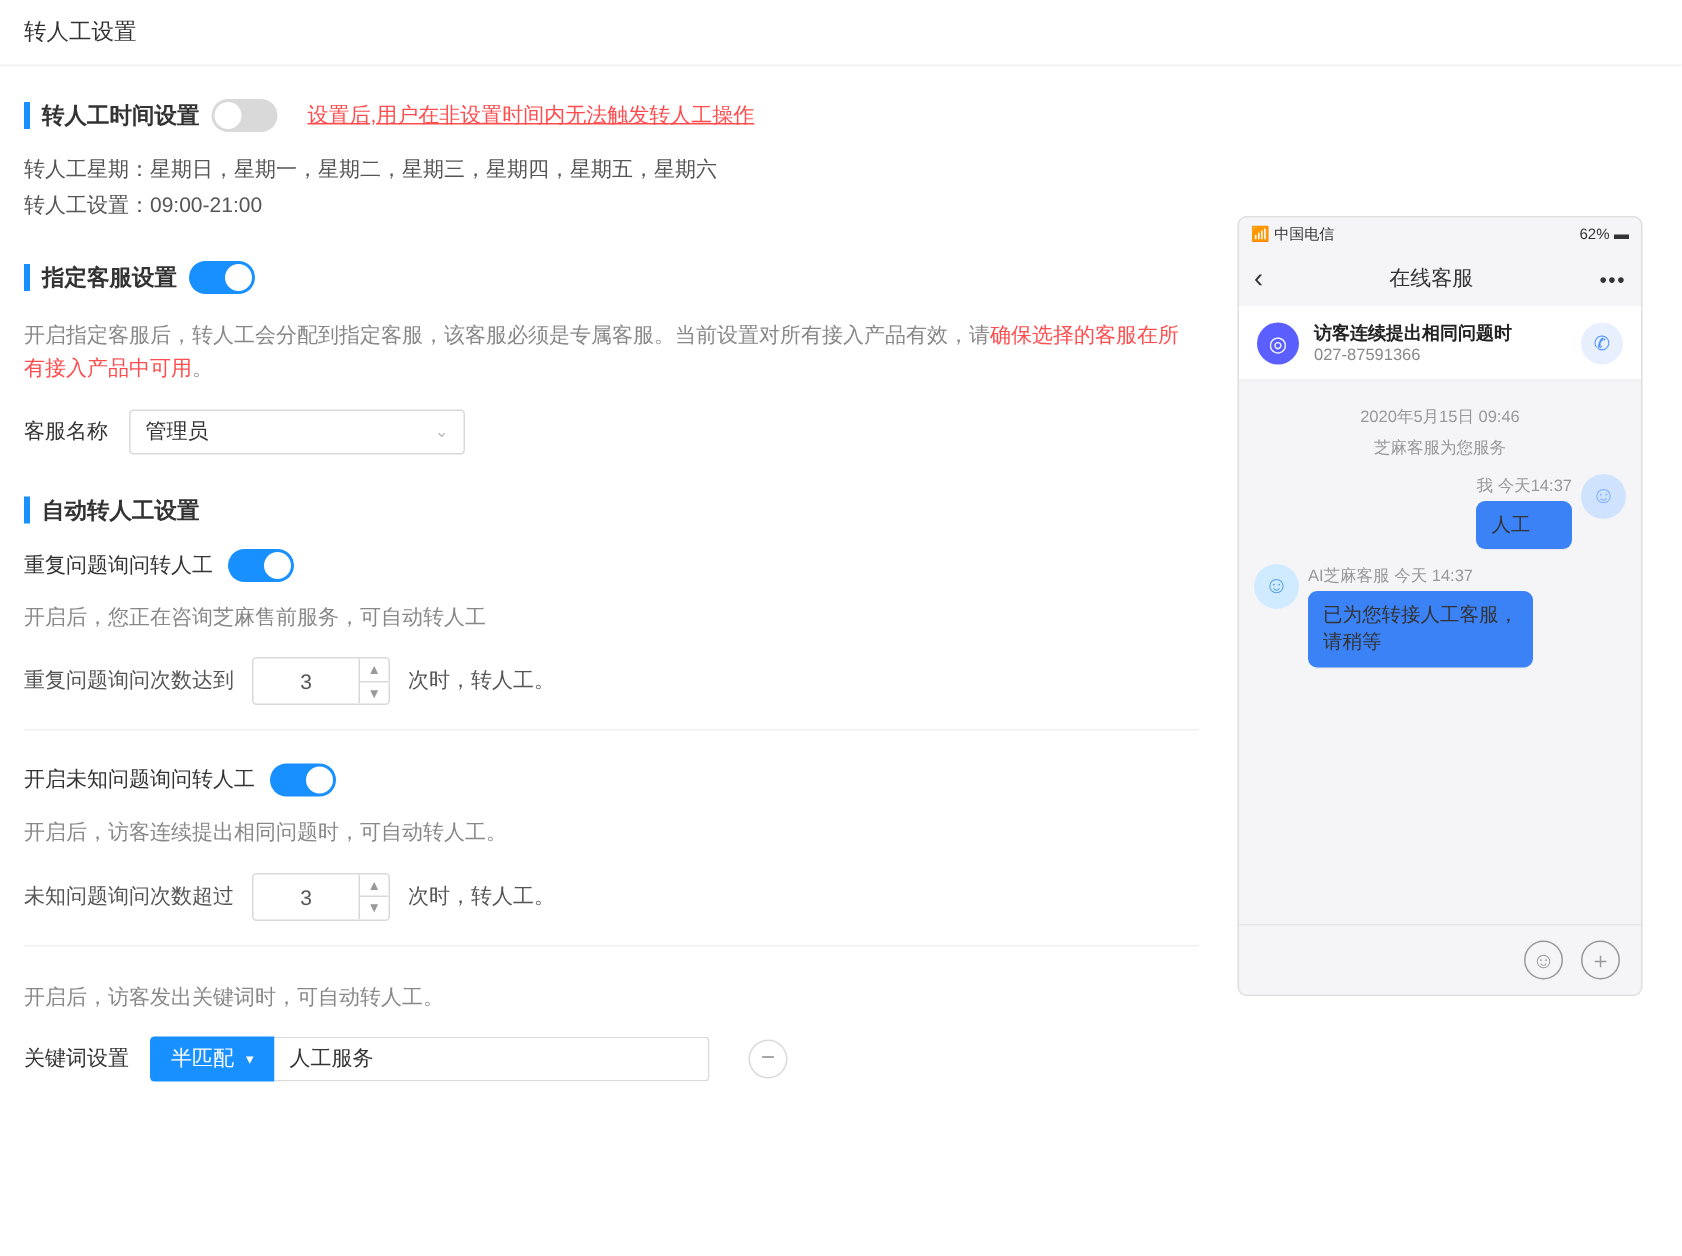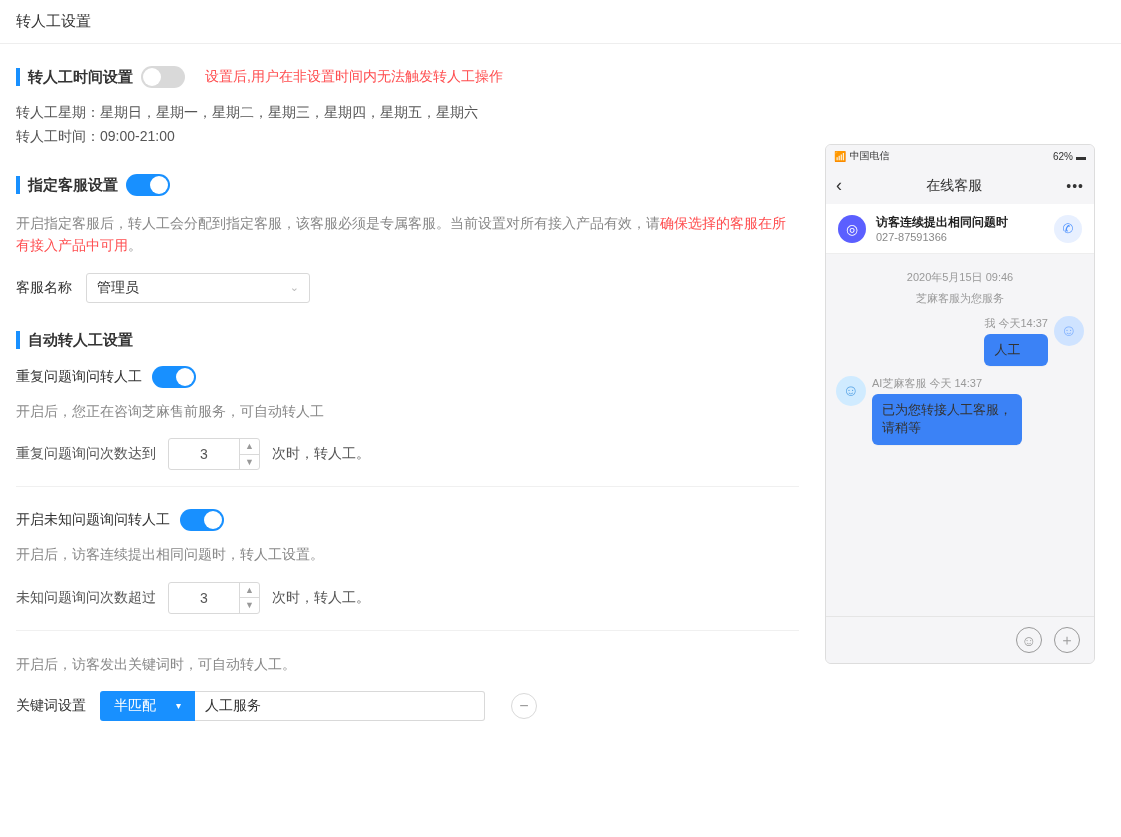--- a/index.html
+++ b/index.html
@@ -5,21 +5,21 @@
 * { box-sizing: border-box; margin: 0; padding: 0; }
 body { font-family: -apple-system, "PingFang SC", "Microsoft YaHei", sans-serif; font-size: 14px; color: #333; background: #fff; width: 1121px; }
 .page-header { padding: 12px 16px; border-bottom: 1px solid #eee; font-size: 15px; color: #333; }
 .content-wrap { display: flex; padding-top: 10px; }
 .left-col { width: 815px; padding: 12px 16px; }
 .right-col { flex: 1; padding: 0 10px; padding-top: 90px; }
 .section { margin-bottom: 28px; }
 .section-title-row { display: flex; align-items: center; gap: 8px; margin-bottom: 16px; }
 .title-bar { width: 4px; height: 18px; background: #1890ff; }
 .section-title { font-size: 15px; font-weight: 600; color: #333; }
-.section-hint-red { color: #ff4d4f; font-size: 14px; margin-left: 12px; }
+.section-hint-red { color: #ff4d4f; font-size: 14px; margin-left: 12px; text-decoration: underline; }
 .info-line { color: #555; font-size: 14px; margin-bottom: 6px; }
 .desc-line { color: #888; font-size: 14px; margin-bottom: 16px; line-height: 1.6; }
 .desc-line .red { color: #ff4d4f; }
 .toggle { position: relative; display: inline-block; width: 44px; height: 22px; border-radius: 12px; cursor: pointer; }
 .toggle.on { background: #1890ff; }
 .toggle.off { background: #d9d9d9; }
 .toggle-knob { position: absolute; width: 18px; height: 18px; background: #fff; border-radius: 50%; top: 2px; transition: left .2s; }
 .toggle.on .toggle-knob { left: 24px; }
 .toggle.off .toggle-knob { left: 2px; }
 .form-row { display: flex; align-items: center; gap: 10px; margin-bottom: 16px; font-size: 14px; color: #333; }
@@ -31,21 +31,21 @@
 .sub-row { display: flex; align-items: center; gap: 10px; margin-bottom: 12px; }
 .sub-label { font-size: 14px; color: #333; }
 .num-input-wrap { display: flex; align-items: center; gap: 12px; color: #555; }
 .num-box { display: flex; border: 1px solid #d9d9d9; border-radius: 3px; overflow: hidden; width: 92px; height: 32px; }
 .num-val { flex: 1; text-align: center; line-height: 30px; }
 .num-steps { display: flex; flex-direction: column; border-left: 1px solid #d9d9d9; width: 20px; }
 .step-btn { flex: 1; display: flex; align-items: center; justify-content: center; cursor: pointer; color: #999; font-size: 9px; }
 .step-btn:first-child { border-bottom: 1px solid #d9d9d9; }
 .keyword-row { display: flex; align-items: center; gap: 14px; }
 .kw-label { width: 70px; }
-.kw-select { background: #1890ff; color: #fff; padding: 6px 14px; border-radius: 3px 0 0 3px; display: flex; align-items: center; gap: 20px; cursor: pointer; font-size: 14px; }
+.kw-select { background: #1890ff; color: #fff; padding: 6px 14px; border-radius: 3px 0 0 3px; display: flex; align-items: center; gap: 8px; cursor: pointer; font-size: 14px; }
 .kw-input { border: 1px solid #d9d9d9; padding: 6px 10px; width: 290px; border-left: none; border-radius: 0 3px 3px 0; font-size: 14px; color: #333; }
 .kw-group { display: flex; align-items: stretch; }
 .minus-btn { width: 26px; height: 26px; border: 1px solid #d9d9d9; border-radius: 50%; display: flex; align-items: center; justify-content: center; color: #999; cursor: pointer; font-size: 16px; margin-left: 12px; }
 .phone-mock { width: 270px; border: 1px solid #ddd; border-radius: 6px; overflow: hidden; background: #f5f5f7; display: flex; flex-direction: column; height: 520px; }
 .status-bar { display: flex; justify-content: space-between; align-items: center; padding: 4px 8px; font-size: 10px; background: #f5f5f7; color:#333; }
 .status-left, .status-right { display:flex; align-items:center; gap:3px; }
 .chat-header { display: flex; align-items: center; justify-content: space-between; padding: 8px 10px; background: #f5f5f7; font-size: 14px; font-weight: 500;}
 .chat-back { color: #333; font-size: 18px; cursor: pointer; }
 .chat-title { flex: 1; text-align: center; }
 .chat-more { color: #333; letter-spacing: 1px; cursor:pointer;}
@@ -85,21 +85,21 @@
     <span class="section-title">转人工时间设置</span>
     <span class="toggle off">
             <span class="toggle-knob"></span>
           </span>
     <span class="section-hint-red">设置后,用户在非设置时间内无法触发转人工操作</span>
   </div>
   <div class="info-line">
     <span>转人工星期：</span><span>星期日，星期一，星期二，星期三，星期四，星期五，星期六</span>
   </div>
   <div class="info-line">
-    <span>转人工时间：</span><span>09:00-21:00</span>
+    <span>转人工设置：</span><span>09:00-21:00</span>
   </div>
 </div>
 
 <div class="section">
   <div class="section-title-row">
     <span class="title-bar"></span>
     <span class="section-title">指定客服设置</span>
     <span class="toggle on">
             <span class="toggle-knob"></span>
           </span>
@@ -143,21 +143,21 @@
     </div>
   </div>
 
   <div class="sub-block with-border">
     <div class="sub-row">
       <span class="sub-label">开启未知问题询问转人工</span>
       <span class="toggle on">
               <span class="toggle-knob"></span>
             </span>
     </div>
-    <div class="desc-line">开启后，访客连续提出相同问题时，转人工设置。</div>
+    <div class="desc-line">开启后，访客连续提出相同问题时，可自动转人工。</div>
     <div class="num-input-wrap">
       <span>未知问题询问次数超过</span>
       <div class="num-box">
         <span class="num-val">3</span>
         <div class="num-steps">
           <span class="step-btn">▲</span>
           <span class="step-btn">▼</span>
         </div>
       </div>
       <span>次时，转人工。</span>

